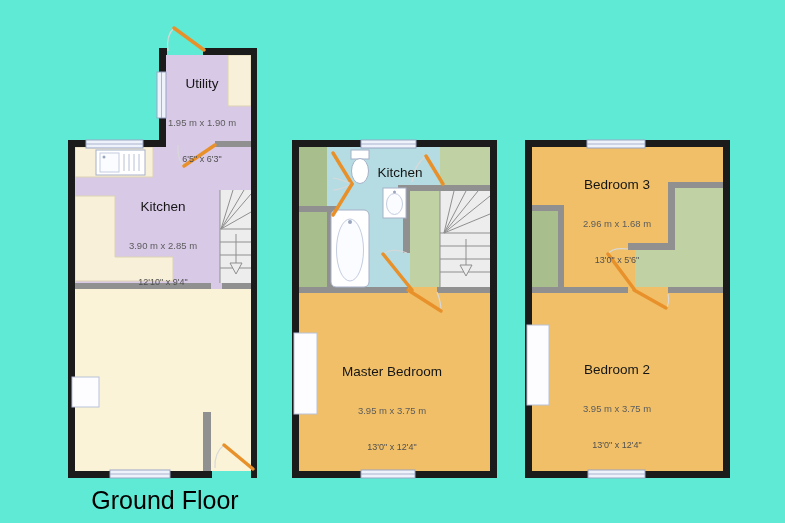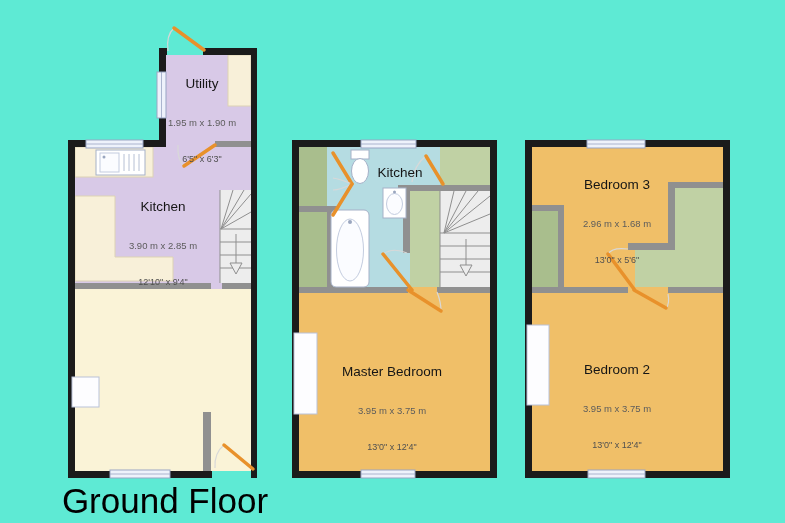--- a/index.html
+++ b/index.html
@@ -27,21 +27,21 @@
   .sarrow{fill:var(--stairs);stroke:#8f8f8f;stroke-width:1}
   .fixture{fill:#ffffff;stroke:#a6b1c8;stroke-width:1}
   .fixture-in2{fill:#fbfcff;stroke:#c3ccdf;stroke-width:1}
   .fixline{stroke:#b6c0d4;stroke-width:1}
   .fixture-dot{fill:#9aa6bf}
   .room-label{position:absolute;transform:translateX(-50%);text-align:center;
               color:#151515;white-space:nowrap;}
   .room-name{font-size:13.5px;line-height:15px;}
   .dims{font-size:9.5px;line-height:11px;color:#5c5c5c;margin-top:26px;}
   .dims.imperial{font-size:9px;color:#505050;}
-  .floor-title{position:absolute;transform:translateX(-50%);font-size:35px;
+  .floor-title{position:absolute;transform:translateX(-50%);font-size:25px;
                line-height:33px;color:#000;white-space:nowrap;}
 </style>
 </head>
 <body>
 
 <div class="stage">
 
 <svg width="785" height="523" viewBox="0 0 785 523">
 
   <g>

